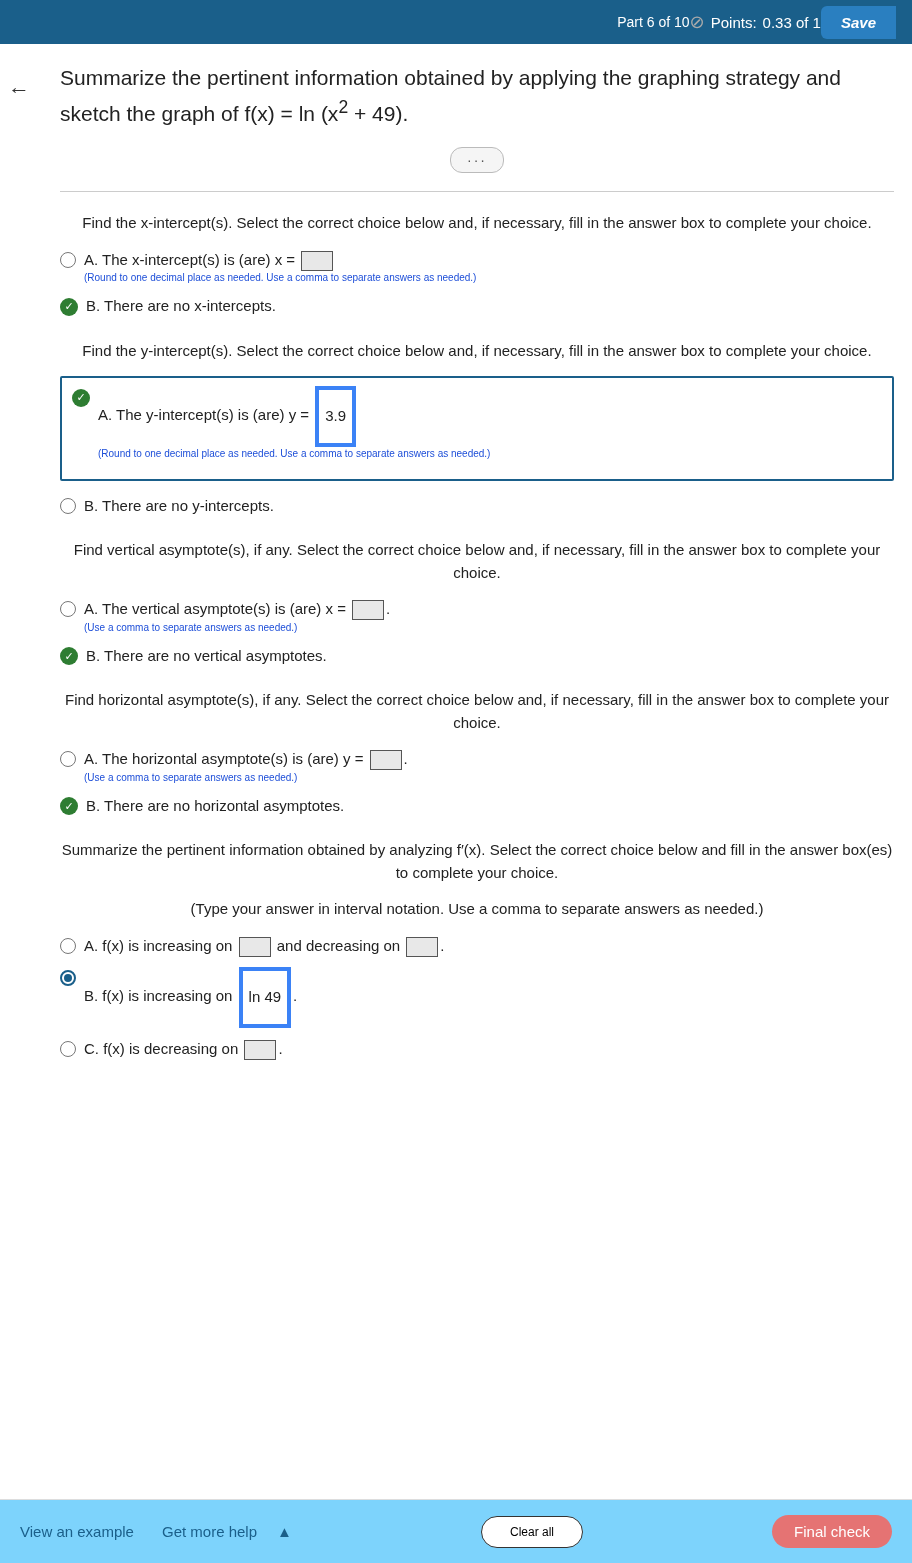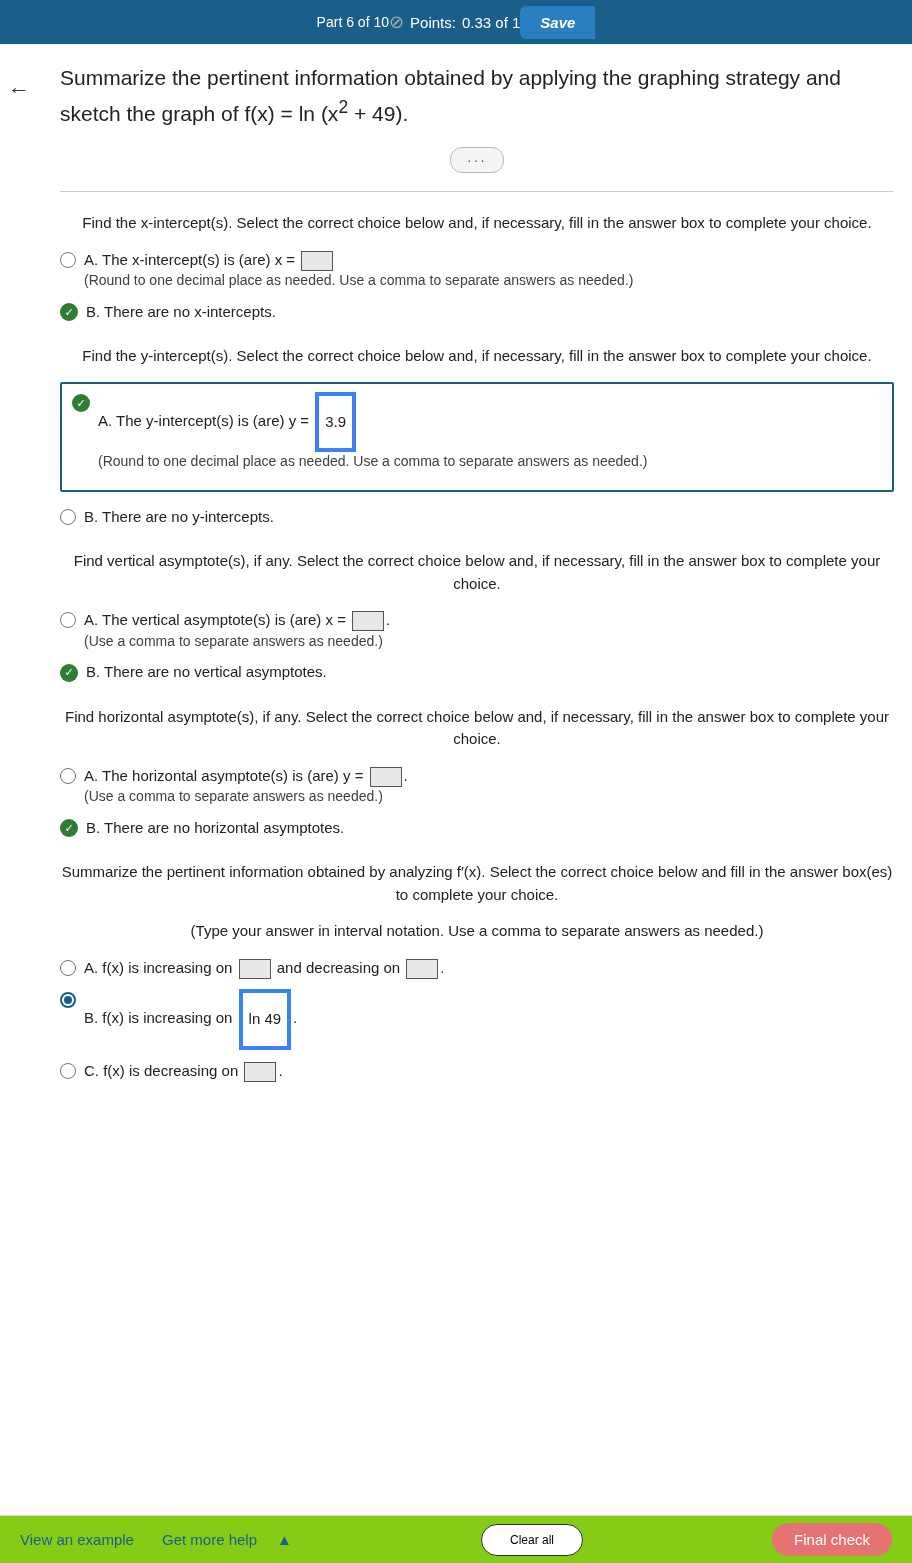--- a/index.html
+++ b/index.html
@@ -13,21 +13,21 @@
       position: relative;
       overflow-x: hidden;
     }
 
     
     .header {
       background: #1a5f8a;
       height: 44px;
       display: flex;
       align-items: center;
-      justify-content: center;
+      justify-content: flex-end;
       padding: 0 16px;
       position: relative;
     }
     .header-part {
       color: #fff;
       font-size: 14px;
     }
     .header-points {
       color: #fff;
       font-size: 15px;
@@ -106,22 +106,22 @@
       letter-spacing: 2px;
     }
 
     .section-instruction {
       font-size: 15px;
       line-height: 1.5;
       margin-bottom: 14px;
       text-align: center;
     }
     .sub-note {
-      font-size: 14px;
-      color: #404040;
+      font-size: 10px;
+      color: #1d4ed8;
       margin-left: 0;
       line-height: 1.4;
     }
 
     
     .selected-box {
       border: 2px solid #1a5f8a;
       border-radius: 2px;
       padding: 8px 10px;
       margin-bottom: 14px;
@@ -151,27 +151,27 @@
     .section-gap {
       margin-bottom: 22px;
     }
 
     
     .bottom-bar {
       position: fixed;
       bottom: 0;
       left: 0;
       width: 912px;
-      background: #84cc16;
+      background: #7dd3fc;
       border-top: 1px solid #ddd;
       display: flex;
       align-items: center;
       justify-content: space-between;
       padding: 12px 20px;
-      height: 48px;
+      height: 64px;
     }
     .bottom-left {
       display: flex;
       gap: 28px;
       align-items: center;
     }
     .bottom-link {
       font-size: 15px;
       color: #1a5f8a;
       text-decoration: none;

